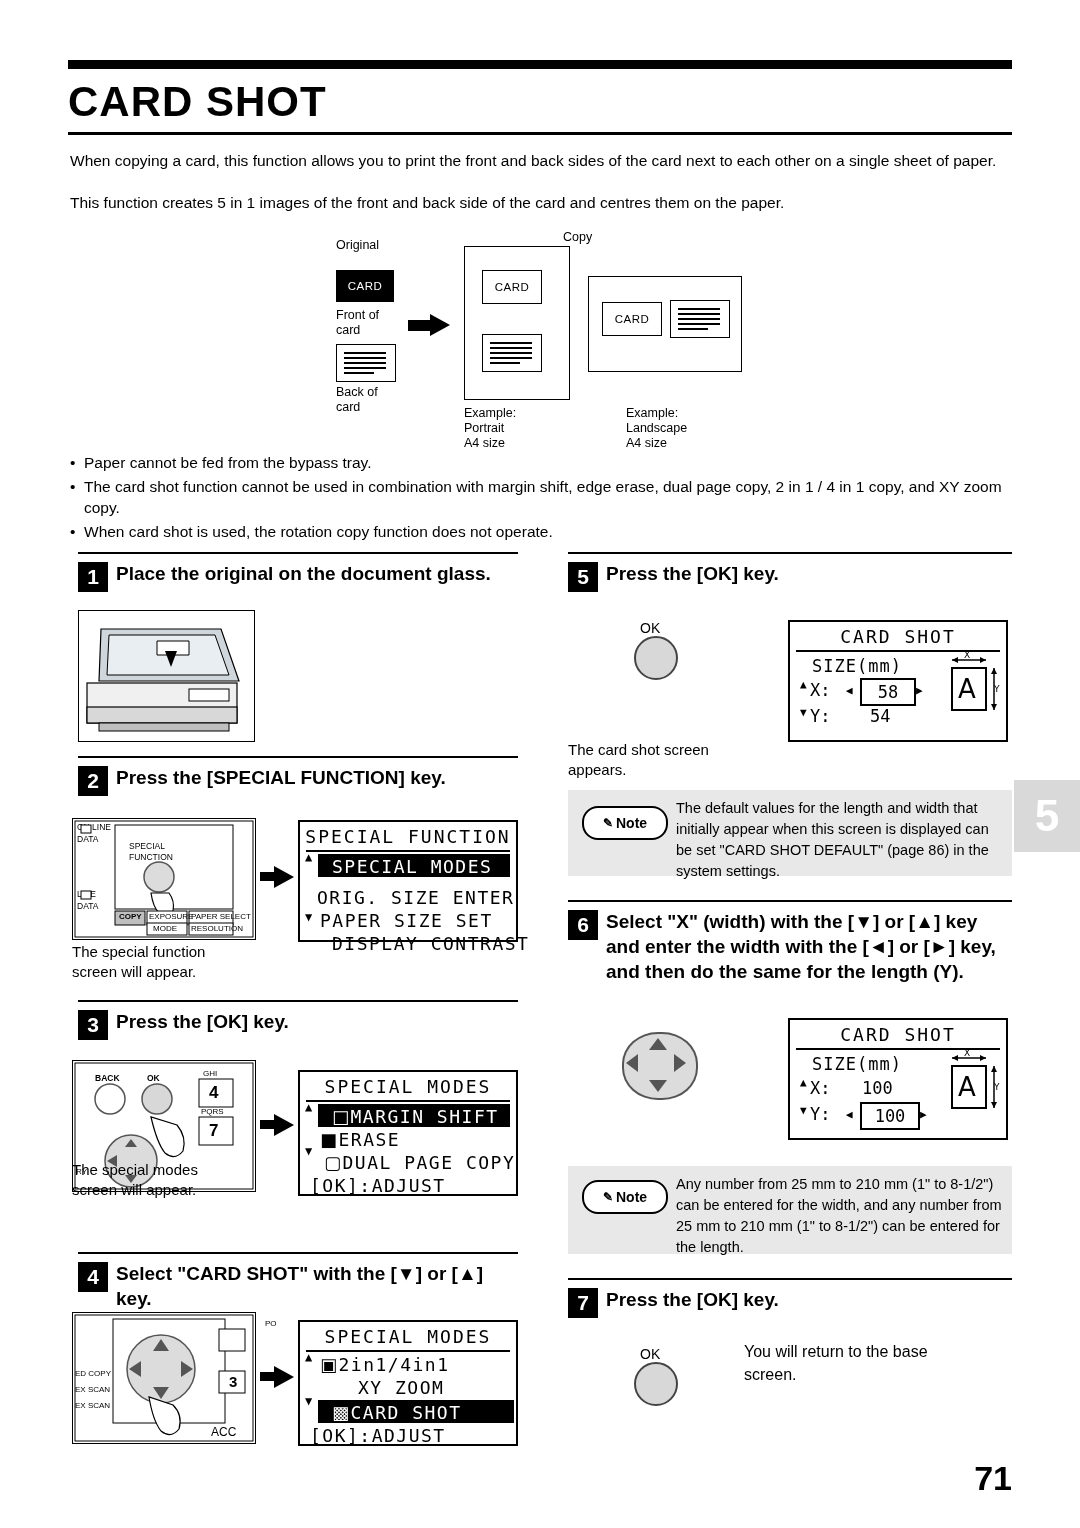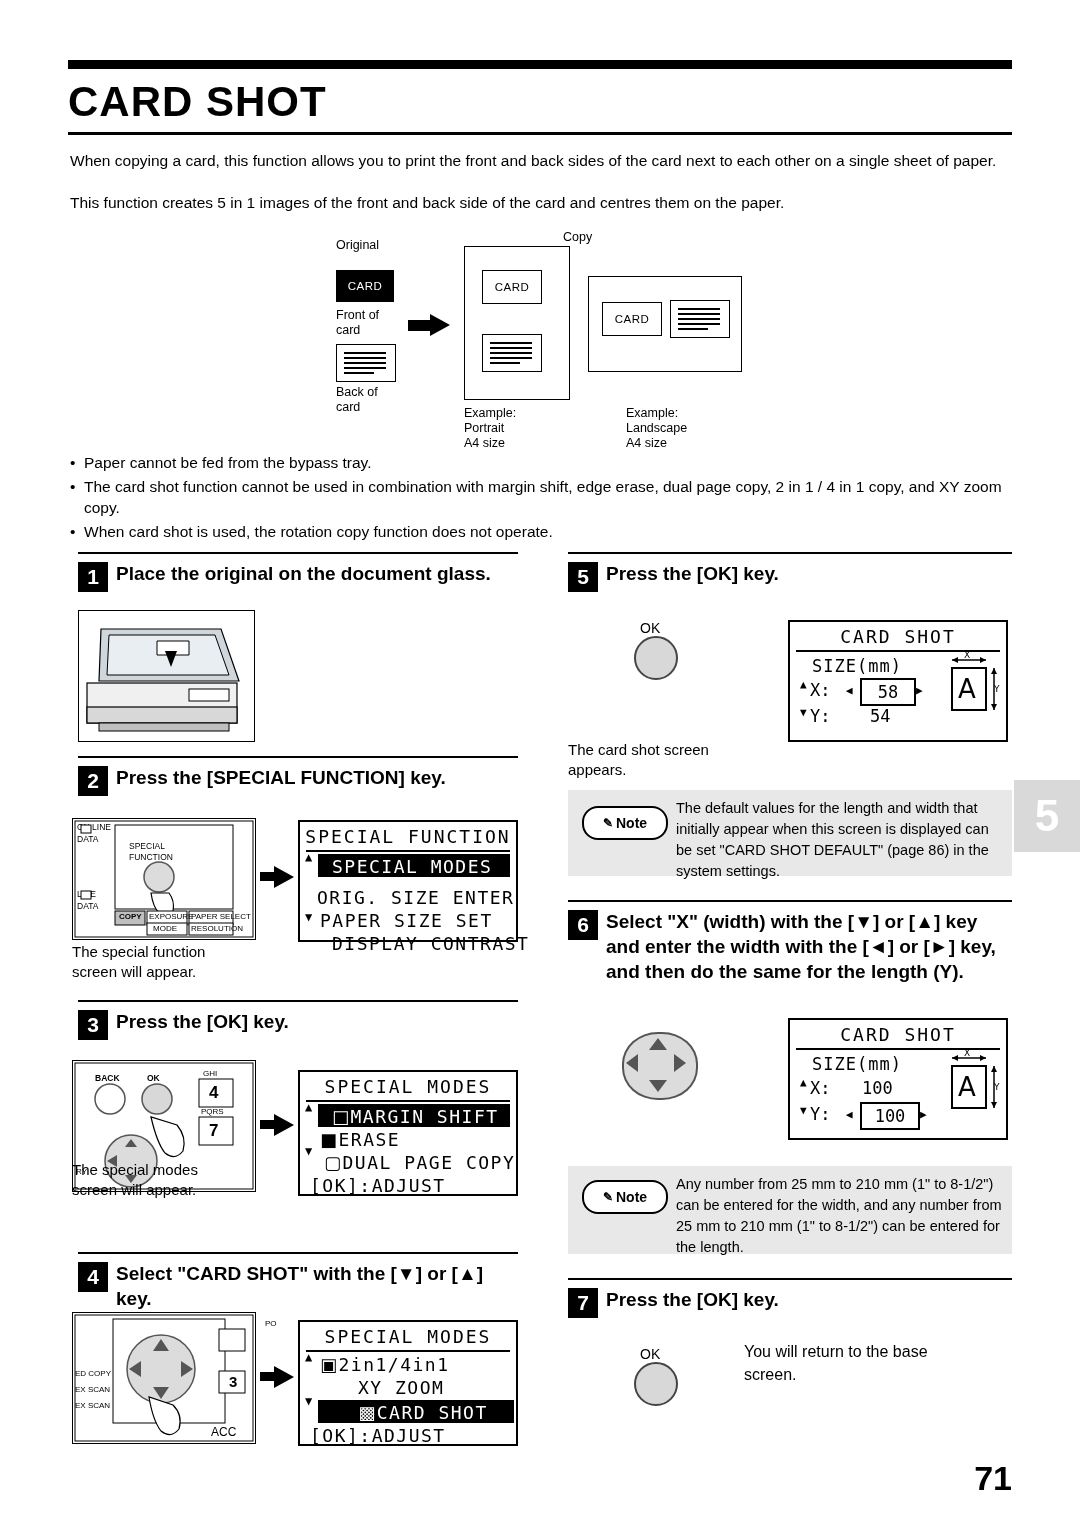--- a/index.html
+++ b/index.html
@@ -282,21 +282,21 @@
   <div class="arrowbar" style="left:260px;top:1372px;width:16px;height:9px;"></div>
   <div class="arrowR" style="left:274px;top:1366px;"></div>
 
   <div class="lcd" style="left:298px;top:1320px;width:216px;height:122px;">
     <div class="hd">SPECIAL MODES</div>
     <div class="hdrule"></div>
     <div style="position:absolute;left:5px;top:28px;font-size:12px;">▲</div>
     <div style="position:absolute;left:5px;top:72px;font-size:12px;">▼</div>
     <div class="row" style="padding-left:20px;"><span style="font-family:'DejaVu Sans',sans-serif;">▣</span><span>2in1/4in1</span></div>
     <div class="row" style="padding-left:58px;">XY ZOOM</div>
-    <div class="row sel" style="margin:2px 2px 0 18px;text-align:center;"><span style="font-family:'DejaVu Sans',sans-serif;">▩</span><span>CARD SHOT</span></div>
+    <div class="row sel" style="margin:2px 2px 0 18px;"><span style="font-family:'DejaVu Sans',sans-serif;">▩</span><span>CARD SHOT</span></div>
     <div class="row" style="padding-left:10px;">[OK]:ADJUST</div>
   </div>
 
   <div class="rule" style="left:568px;top:552px;width:444px;"></div>
   <div class="stepnum" style="left:568px;top:562px;">5</div>
   <div class="steptxt" style="left:606px;top:561px;width:400px;">Press the [OK] key.</div>
 
   <div class="keylabel" style="left:640px;top:620px;">OK</div>
   <div class="keycircle" style="left:634px;top:636px;width:40px;height:40px;"></div>
 

